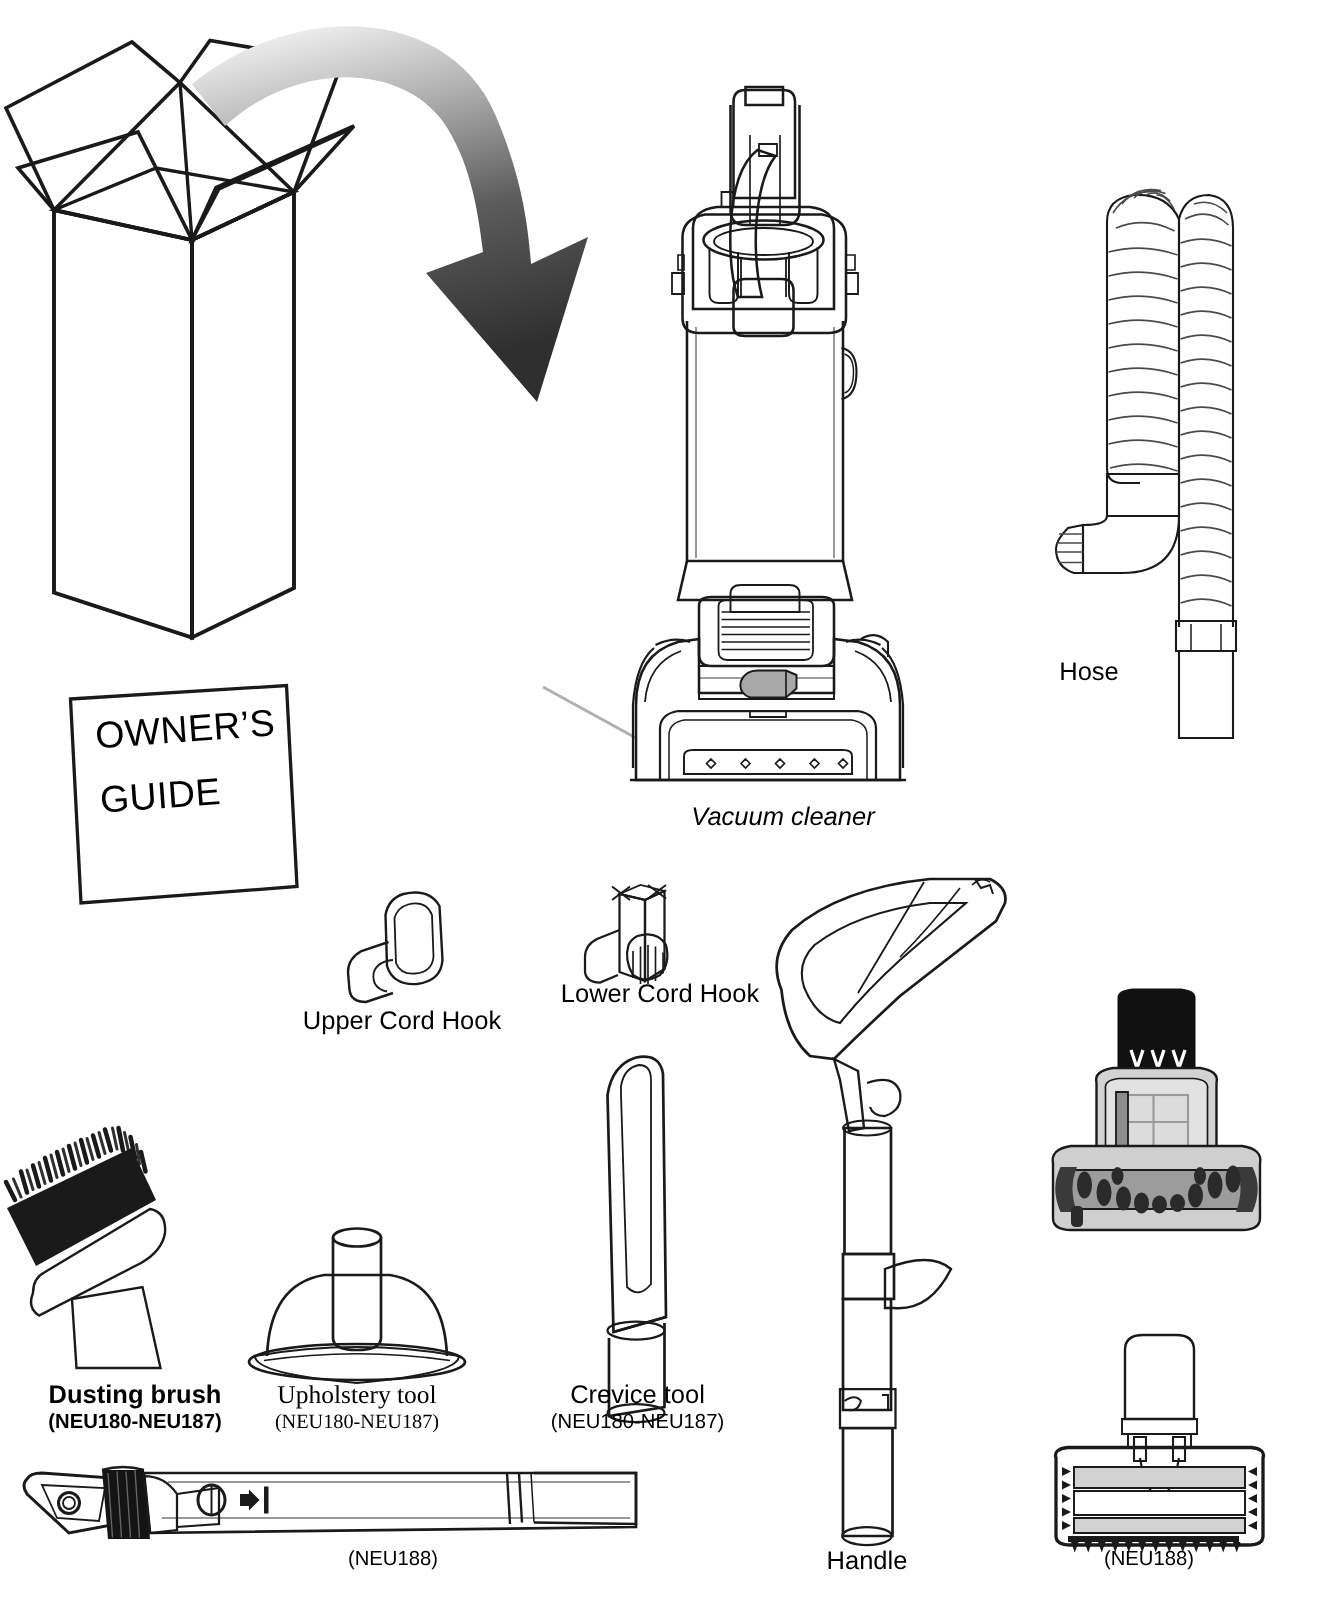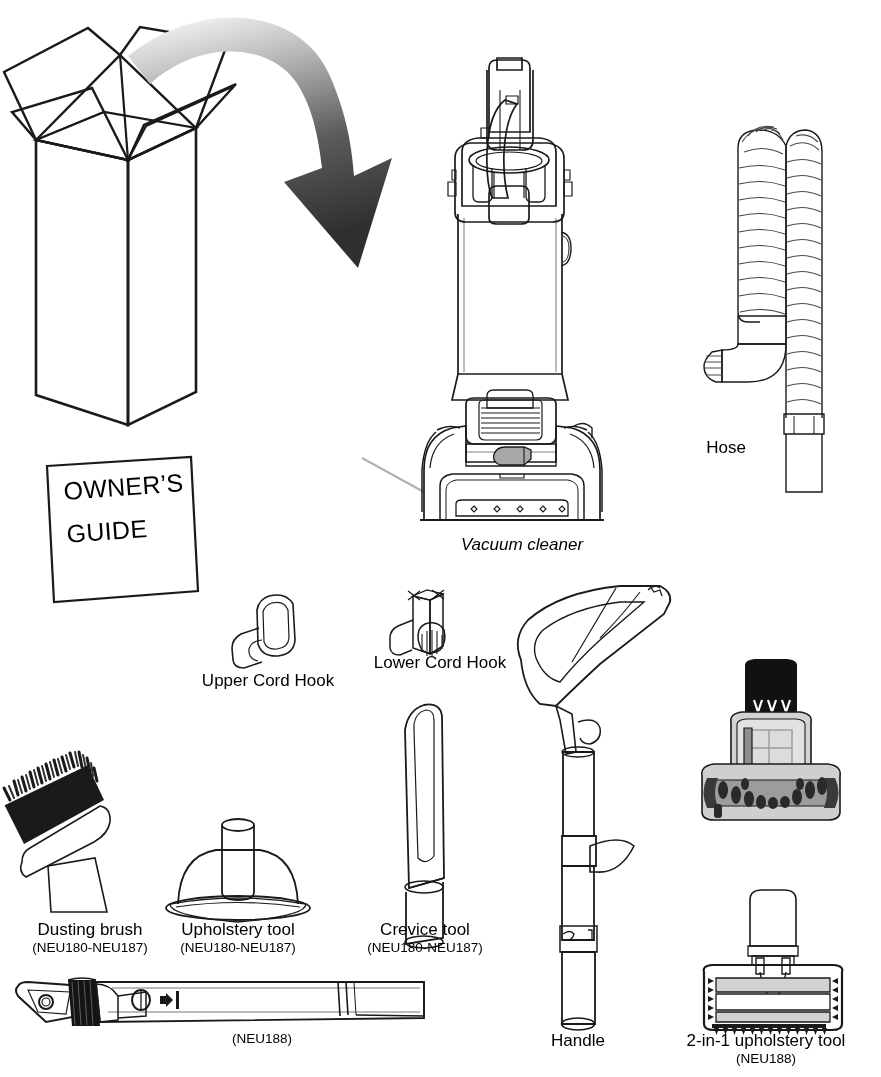--- a/index.html
+++ b/index.html
@@ -500,42 +500,41 @@
 
 
 <div class="lbl" style="left:183px;top:671px;width:170px;">
   <span class="t">Upper Cord Hook</span>
 </div>
 
 <div class="lbl" style="left:355px;top:653px;width:170px;">
   <span class="t">Lower Cord Hook</span>
 </div>
 
-<div class="lbl" style="left:0px;top:920px;width:180px;">
+<div class="lbl" style="left:0px;top:920px;width:180px;font-weight:bold;">
   <span class="t">Dusting brush</span>
   <span class="s">(NEU180-NEU187)</span>
 </div>
 
-<div class="lbl" style="left:148px;top:920px;width:180px;">
+<div class="lbl" style="left:148px;top:920px;width:180px;font-family:Liberation Serif, serif;">
   <span class="t">Upholstery tool</span>
   <span class="s">(NEU180-NEU187)</span>
 </div>
 
 <div class="lbl" style="left:335px;top:920px;width:180px;">
   <span class="t">Crevice tool</span>
   <span class="s">(NEU180-NEU187)</span>
 </div>
 
 
 <div class="lbl" style="left:102px;top:1031px;width:320px;">
   <span class="s">(NEU188)</span>
 </div>
 
 <div class="lbl" style="left:518px;top:1031px;width:120px;">
   <span class="t">Handle</span>
 </div>
 
 <div class="lbl" style="left:651px;top:1031px;width:230px;">
-  <span class="t">2-in-1 upholstery tool</span>
   <span class="s">(NEU188)</span>
 </div>
 
 </div>
 
 </body></html>

